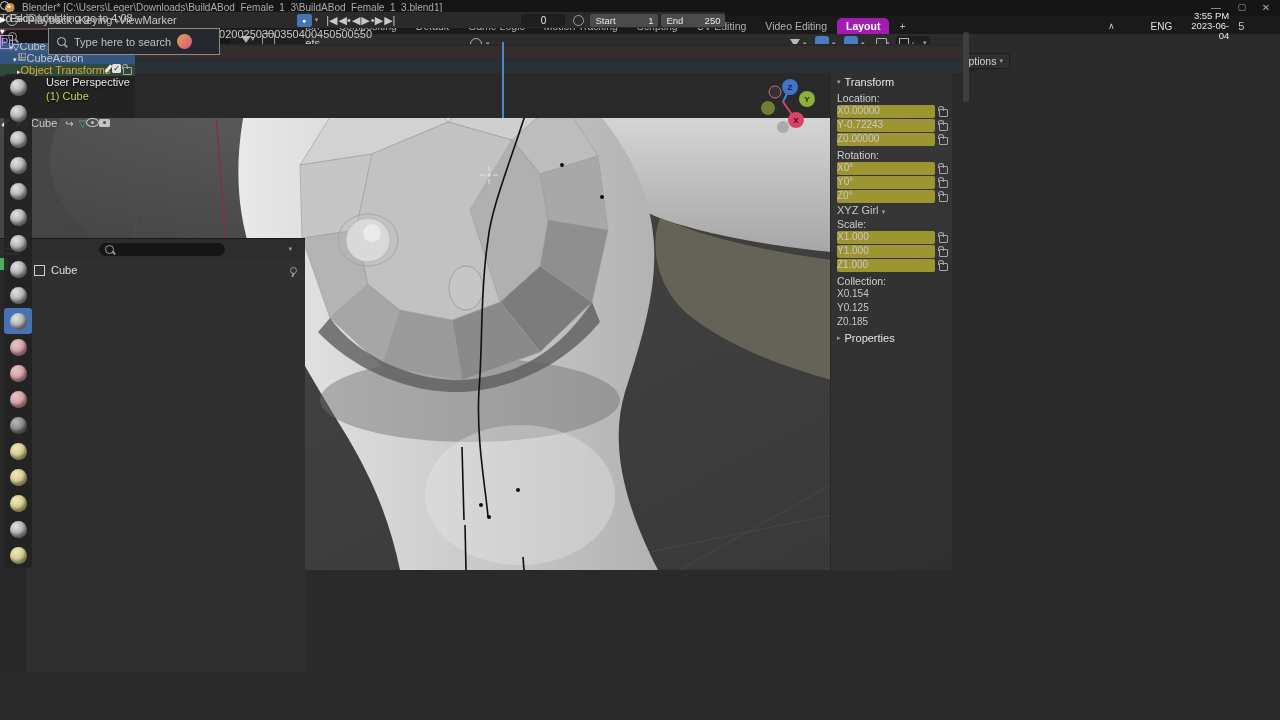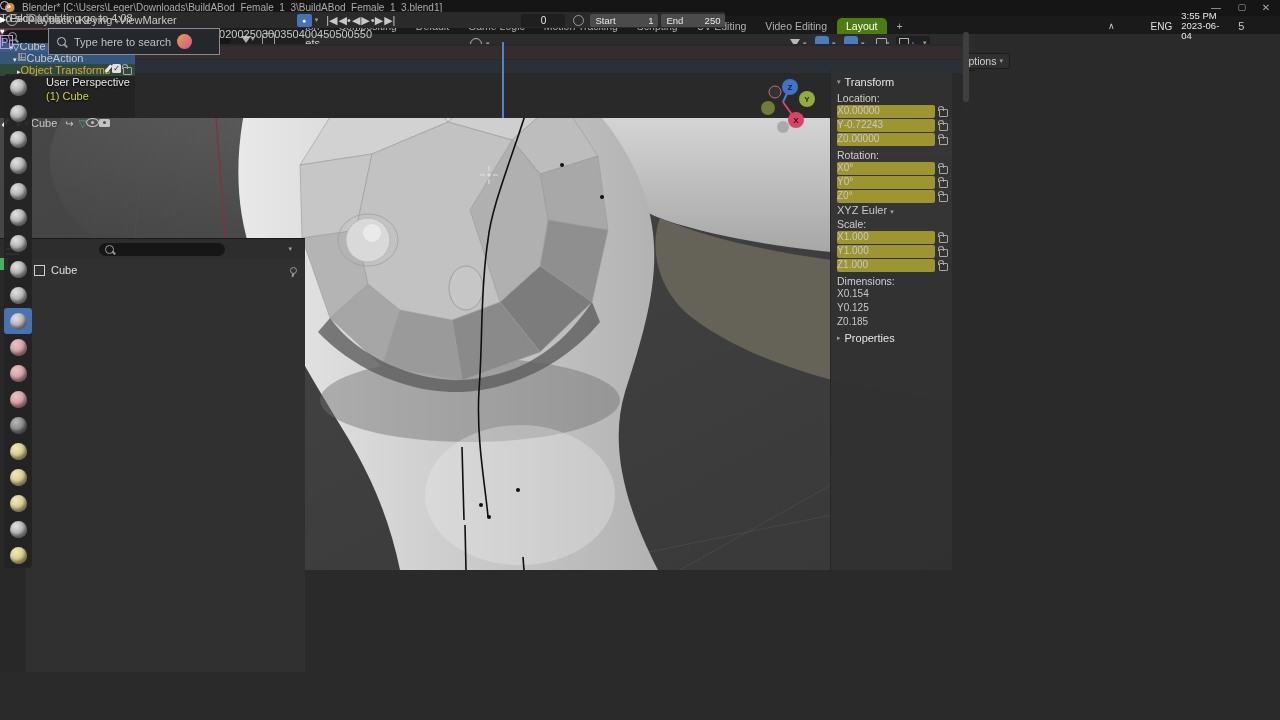--- a/index.html
+++ b/index.html
@@ -7,21 +7,21 @@
         font-family:"Liberation Sans",sans-serif;font-size:11px;color:#c8c8c8;}
   .r{position:absolute;}
   .row{display:flex;align-items:center;}
   .caret{font-size:7px;color:#9f9f9f;margin-left:3px;}
   .caret2{font-size:7px;color:#9f9f9f;}
   
   #titlebar{left:0;top:0;width:1280px;height:16px;background:#151515;color:#ababab;font-size:10px;}
   #menubar{left:0;top:16px;width:1280px;height:18px;background:#1a1a1a;}
   .menu-item{padding:0 8px;color:#cfcfcf;cursor:default;}
   .tab{padding:2px 9px;color:#b0b0b0;border-radius:5px 5px 0 0;font-size:10.5px;}
-  .tab.active{background:#4d7c0f;color:#fff;}
+  .tab.active{background:#a21caf;color:#fff;font-weight:bold;}
   #vph{left:0;top:34px;width:975px;height:18px;background:#2c2c2c;border-bottom:1px solid #1e1e1e;}
   #tools{left:0;top:52px;width:975px;height:18px;background:#282828;border-bottom:1px solid #191919;}
   .pill{background:#1f1f1f;border-radius:3px;padding:1px 7px;display:flex;gap:4px;align-items:center;color:#d6d6d6;height:13px;font-size:10.5px;}
   .dpill{background:#2f2f2f;border:1px solid #1c1c1c;border-radius:3px;padding:0 6px;height:14px;display:flex;align-items:center;color:#cfcfcf;font-size:10.5px;}
   .slider{position:relative;height:14px;border-radius:3px;background:#585858;overflow:hidden;display:flex;align-items:center;font-size:10px;color:#f0f0f0;}
   .slider .fill{position:absolute;left:0;top:0;bottom:0;background:#4a7cc0;}
   .slider .lab{position:relative;padding-left:6px;flex:1;}
   .slider .v{position:relative;padding-right:6px;}
   .sqbtn{height:14px;border-radius:3px;background:#2f2f2f;display:flex;align-items:center;justify-content:center;color:#ddd;font-size:10px;}
   .sqbtn.blue{background:#4a7cc0;color:#fff;}
@@ -515,21 +515,21 @@
         </div>
         <div class="frow">
           <div class="fld olive">
             <span class="ax">Z</span>
             <span class="val">0°</span>
           </div>
           <span class="lk"></span>
         </div>
       </div>
     <div class="euler">
-      <span style="flex:1">XYZ Euler</span>
+      <span style="flex:1">XYZ Girl</span>
       <span class="caret2">▾</span>
     </div>
     <div class="plab">Scale:</div>
     <div id="scale-rows">
         <div class="frow">
           <div class="fld olive">
             <span class="ax">X</span>
             <span class="val">1.000</span>
           </div>
           <span class="lk"></span>
@@ -542,21 +542,21 @@
           <span class="lk"></span>
         </div>
         <div class="frow">
           <div class="fld olive">
             <span class="ax">Z</span>
             <span class="val">1.000</span>
           </div>
           <span class="lk"></span>
         </div>
       </div>
-    <div class="plab">Dimensions:</div>
+    <div class="plab">Collection:</div>
     <div id="dim-rows">
         <div class="frow">
           <div class="fld gray">
             <span class="ax">X</span>
             <span class="val">0.154</span>
           </div>
         </div>
         <div class="frow">
           <div class="fld gray">
             <span class="ax">Y</span>
@@ -758,20 +758,20 @@
         <div class="tbw" style="left: 985px; background: rgb(74, 58, 40);"><span class="tbi tb-blender"></span><span class="runline"></span></div>
         <div class="tbw" style="left: 1018px;"><span class="tbi tb-obs"></span><span class="runline"></span></div>
         <div class="tbw" style="left: 1051px;"><span class="tbi tb-sq" style="--c1: #1f1233; --c2: #b89ae8; color: rgb(184, 154, 232); border: 1px solid rgb(184, 154, 232);">Pr</span><span class="runline"></span></div>
       </div>
     <div class="r row" style="left:1108px;top:0;width:172px;height:28px;gap:9px">
       <span class="trayico" style="font-size:9px">∧</span>
       <span class="spk"></span>
       <span class="wifi"></span>
       <span class="glb"></span>
       <span style="color:#e0e0e0;font-size:10px">ENG</span>
-      <span style="font-size:9.5px;line-height:10px;color:#e8e8e8;width:48px">
+      <span style="text-align:right;font-size:9.5px;line-height:10px;color:#e8e8e8;width:48px">
         <span>3:55 PM</span><br><span>2023-06-04</span>
       </span>
       <span class="notif"><span class="bdg">5</span></span>
     </div>
   </div>
 
 </div>
 
 </body></html>

